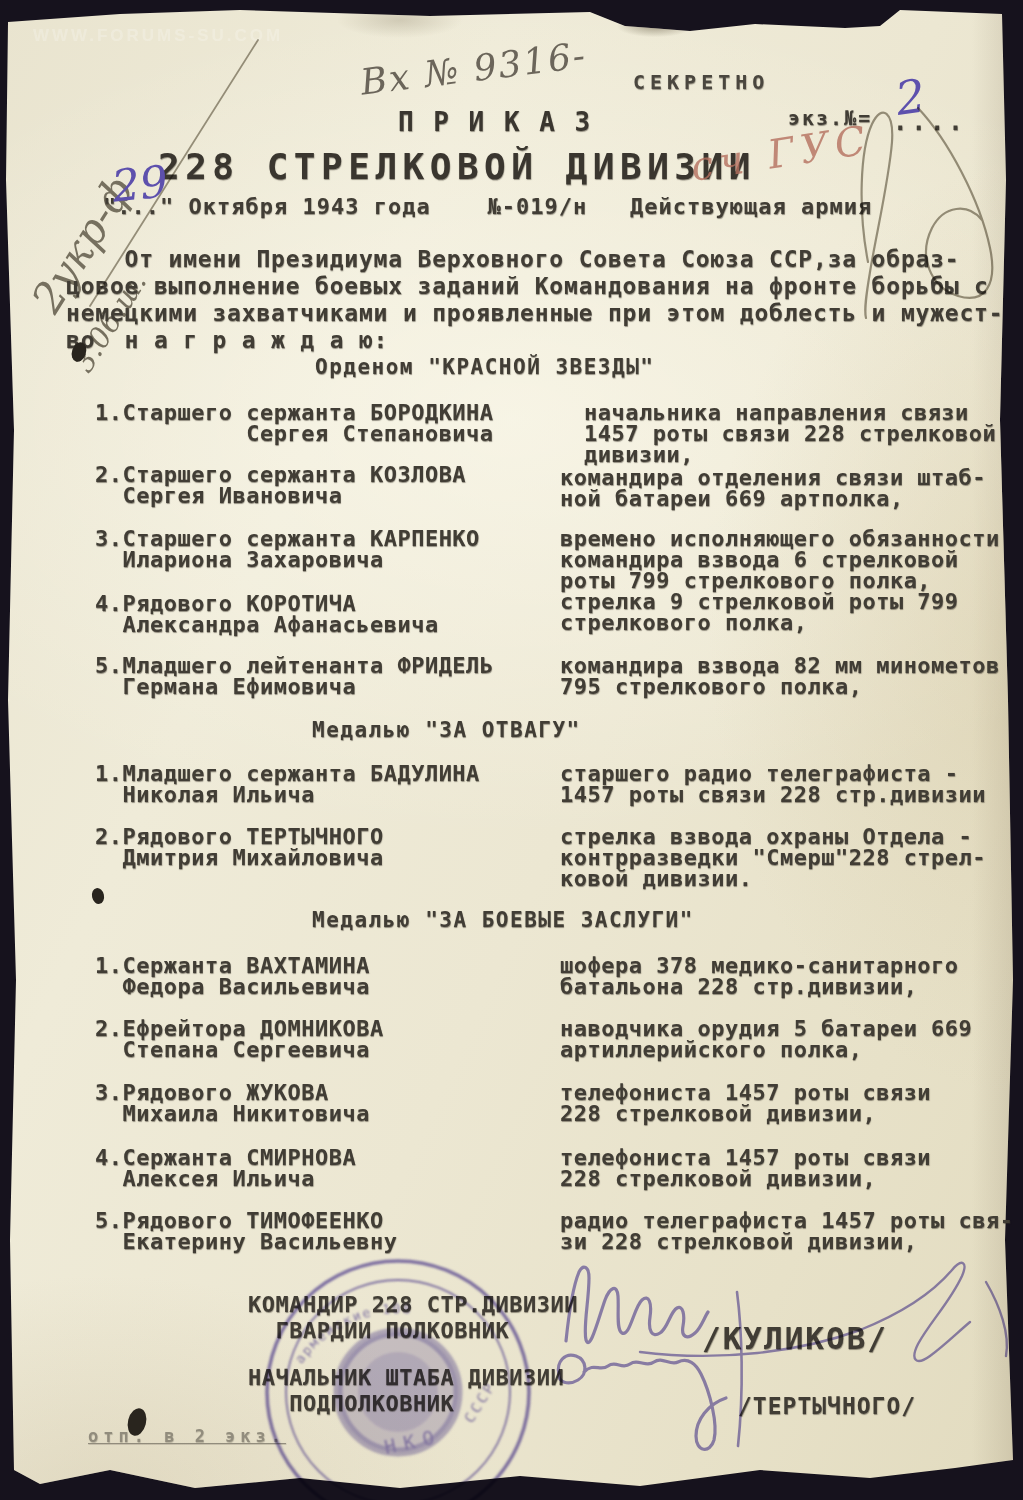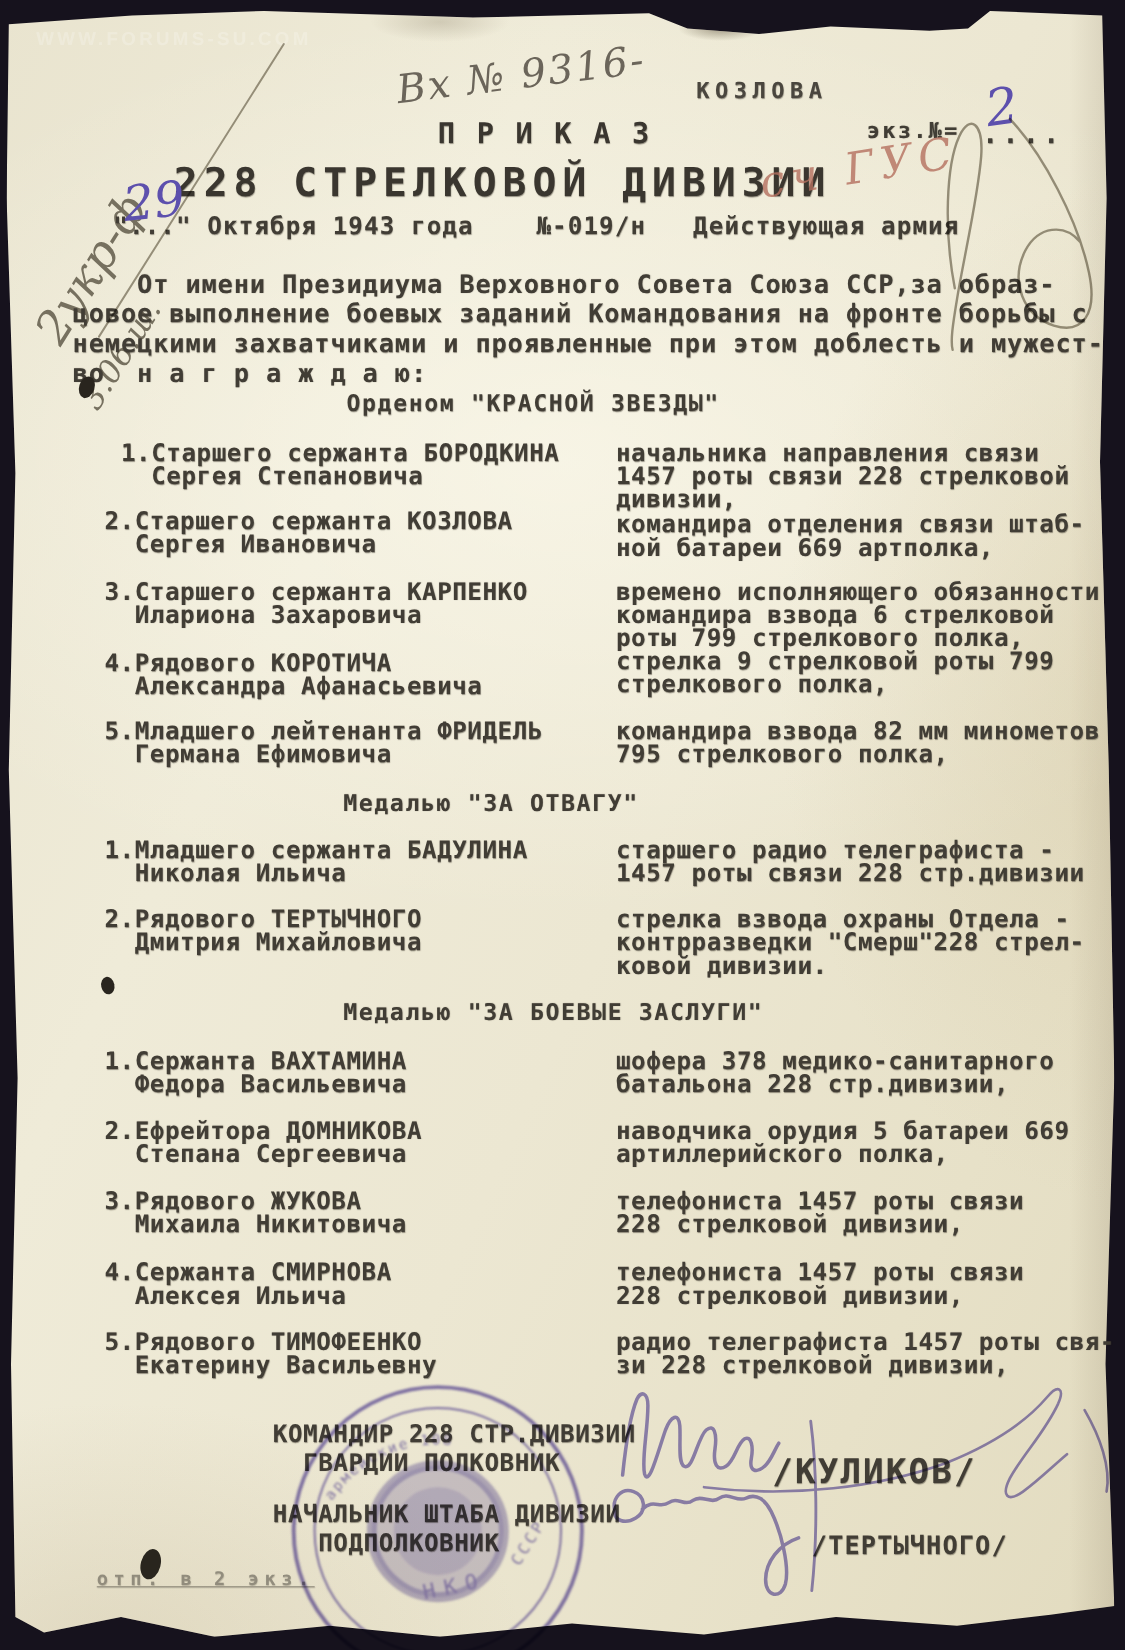--- a/index.html
+++ b/index.html
@@ -46,42 +46,42 @@
 
 <div class="paper"></div>
 
 <div class="watermark">WWW.FORUMS-SU.COM</div>
 
 <div class="hw" style="left:22px;top:295px;font-size:42px;transform:rotate(-58deg);transform-origin:0 0;color:#76705f;">2укр-ф</div>
 <div class="hw" style="left:66px;top:360px;font-size:29px;transform:rotate(-58deg);transform-origin:0 0;color:#76705f;">3.06.ш.</div>
 
 <div class="hw" style="left:360px;top:48px;font-size:36px;transform:rotate(-7deg);color:#6b655a;letter-spacing:2px;">Вх № 9316-</div>
 
-<div class="t" style="left:633px;top:72px;font-size:20px;letter-spacing:5px;color:#4a463e;">КОЗЛОВА</div>
+<div class="t" style="left:633px;top:72px;font-size:20px;letter-spacing:5px;color:#4a463e;">СЕКРЕТНО</div>
 <div class="t" style="left:788px;top:108px;font-size:20px;letter-spacing:2px;">экз.№=</div>
 <div class="t" style="left:893px;top:112px;font-size:24px;letter-spacing:4px;">....</div>
 <div class="hw violet" style="left:896px;top:70px;font-size:46px;transform:rotate(-8deg);">2</div>
 
 <div class="t" style="left:398px;top:112px;font-size:26px;letter-spacing:2px;color:#3a362f;">П Р И К А З</div>
 <div class="t" style="left:158px;top:156px;font-size:36px;letter-spacing:5.5px;color:#3a362f;">228 СТРЕЛКОВОЙ ДИВИЗИИ</div>
 <div class="t" style="left:103px;top:196px;font-size:22px;letter-spacing:1px;">"..." Октября 1943 года    №-019/н   Действующая армия</div>
 <div class="hw violet" style="left:112px;top:158px;font-size:44px;transform:rotate(-6deg);">29</div>
 
 <div class="hw" style="left:690px;top:130px;font-size:40px;transform:rotate(-9deg);color:#b5705f;opacity:.8;letter-spacing:6px;">сч ГУС</div>
 
 <div class="t" style="left:66px;top:246px;font-size:23px;line-height:27px;letter-spacing:.8px;">    От имени Президиума Верховного Совета Союза ССР,за образ-
 цовое выполнение боевых заданий Командования на фронте борьбы с
 немецкими захватчиками и проявленные при этом доблесть и мужест-
 во  н а г р а ж д а ю:</div>
 
 <div class="t" style="left:315px;top:357px;font-size:21px;letter-spacing:1.5px;">Орденом "КРАСНОЙ ЗВЕЗДЫ"</div>
 
-<div class="t" style="left:110px;top:402px;">1.Старшего сержанта БОРОДКИНА
+<div class="t" style="left:95px;top:402px;text-align:right;">1.Старшего сержанта БОРОДКИНА
   Сергея Степановича</div>
-<div class="t" style="left:560px;top:402px;">начальника направления связи
+<div class="t" style="left:584px;top:402px;">начальника направления связи
 1457 роты связи 228 стрелковой
 дивизии,</div>
 <div class="t" style="left:95px;top:464px;">2.Старшего сержанта КОЗЛОВА
   Сергея Ивановича</div>
 <div class="t" style="left:560px;top:467px;">командира отделения связи штаб-
 ной батареи 669 артполка,</div>
 <div class="t" style="left:95px;top:528px;">3.Старшего сержанта КАРПЕНКО
   Илариона Захаровича</div>
 <div class="t" style="left:560px;top:528px;">времено исполняющего обязанности
 командира взвода 6 стрелковой

